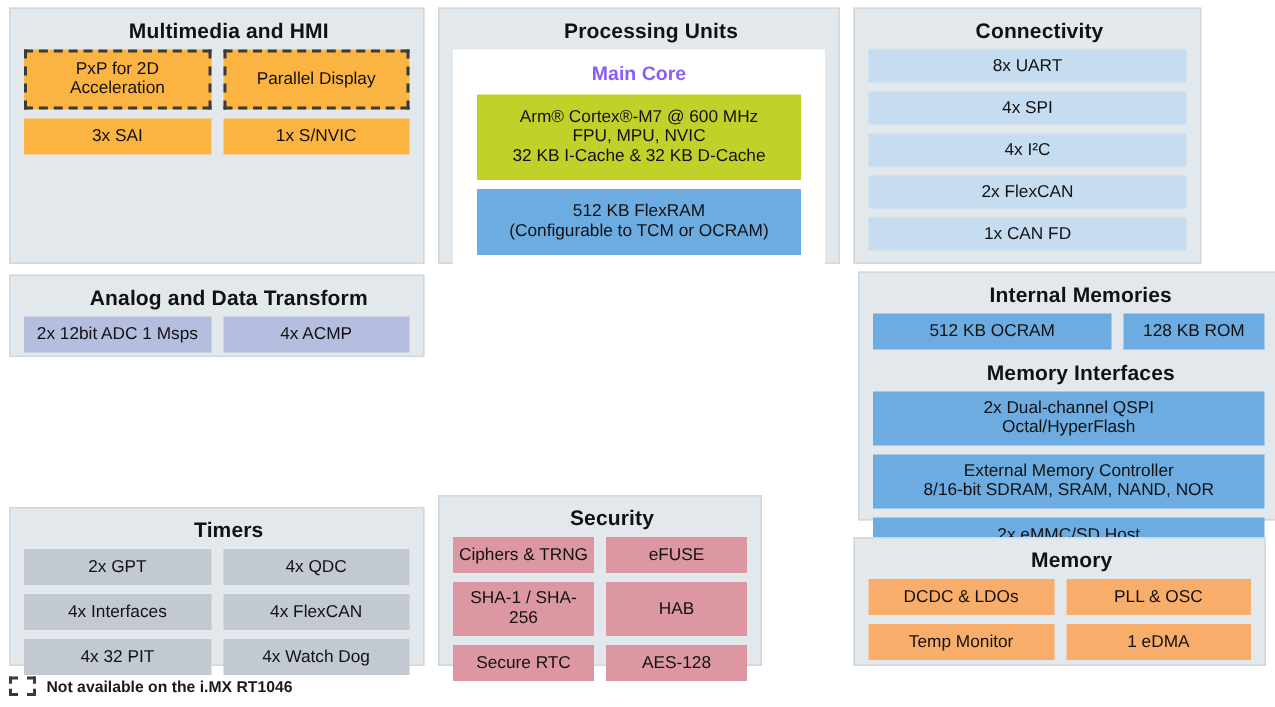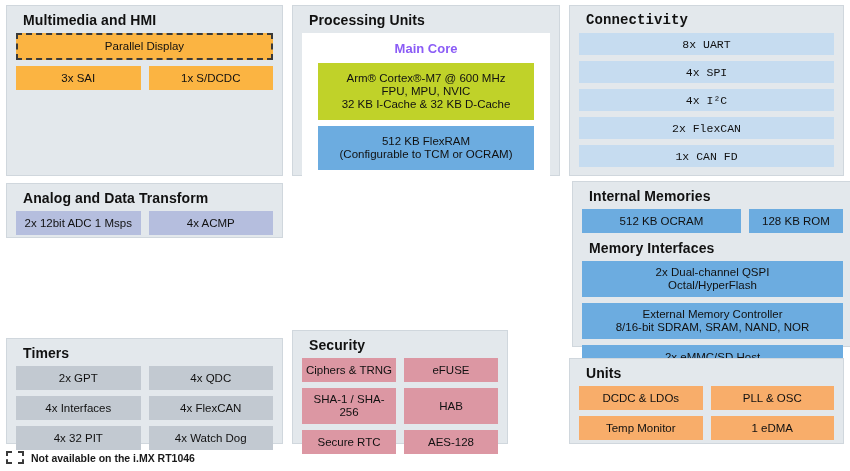--- a/index.html
+++ b/index.html
@@ -17,21 +17,21 @@
   }
 
   
   .panel {
     position: absolute;
     background: #e3e8ec;
     border: 1px solid #d0d7dd;
     padding: 0;
   }
   .panel-title {
-    text-align: left;
+    text-align: center;
     font-weight: bold;
     font-size: 14px;
     color: #111111;
     letter-spacing: 0.1px;
     margin: 6px 0 5px 16px;
     line-height: 16px;
   }
   .panel-title.sub {
     margin-top: 7px;
   }
@@ -103,21 +103,21 @@
   #footnote .fn-text {
     font-size: 10.5px;
     font-weight: bold;
     color: #1a1a1a;
     white-space: nowrap;
   }
 
   
   #panel-multimedia { left: 6px;   top: 5px;   width: 277px; height: 171px; }
   #panel-processing { left: 292px; top: 5px;   width: 268px; height: 171px; }
-  #panel-connectivity { left: 569px; top: 5px;  width: 275px; height: 171px; font-family: Liberation Mono, monospace; }
+  #panel-connectivity { left: 569px; top: 5px;  width: 232px; height: 171px; }
 
   #panel-analog     { left: 6px;   top: 183px; width: 277px; height: 55px; }
   #panel-memories   { left: 572px; top: 181px; width: 281px; height: 166px; }
 
   #panel-timers     { left: 6px;   top: 338px; width: 277px; height: 106px; }
   #panel-security   { left: 292px; top: 330px; width: 216px; height: 114px; }
   #panel-system     { left: 569px; top: 358px; width: 275px; height: 86px; }
 
   
   .split { display: flex; gap: 8px; padding: 0 9px; }
@@ -132,25 +132,26 @@
   .uneven .small { flex: 1 1 0; }
 </style>
 </head>
 <body>
 
 <div id="diagram">
 
   <div class="panel" id="panel-multimedia">
     <div class="panel-title">Multimedia and HMI</div>
     <div class="row">
+      <div class="block c-orange-dash">PxP for 2D Acceleration</div>
       <div class="block c-orange-dash">Parallel Display</div>
     </div>
     <div class="row">
       <div class="block c-orange">3x SAI</div>
-      <div class="block c-orange">1x S/DCDC</div>
+      <div class="block c-orange">1x S/NVIC</div>
     </div>
   </div>
 
   <div class="panel" id="panel-processing">
     <div class="panel-title">Processing Units</div>
     <div class="white-card">
       <div class="card-title">Main Core</div>
       <div class="row">
         <div class="block c-green">Arm® Cortex®-M7 @ 600 MHz
 FPU, MPU, NVIC
@@ -230,21 +231,21 @@
       <div class="block c-pink">SHA-1 / SHA-256</div>
       <div class="block c-pink">HAB</div>
     </div>
     <div class="row">
       <div class="block c-pink">Secure RTC</div>
       <div class="block c-pink">AES-128</div>
     </div>
   </div>
 
   <div class="panel" id="panel-system">
-    <div class="panel-title">Units</div>
+    <div class="panel-title">Memory</div>
     <div class="row">
       <div class="block c-lightorange">DCDC &amp; LDOs</div>
       <div class="block c-lightorange">PLL &amp; OSC</div>
     </div>
     <div class="row">
       <div class="block c-lightorange">Temp Monitor</div>
       <div class="block c-lightorange">1 eDMA</div>
     </div>
   </div>
 

